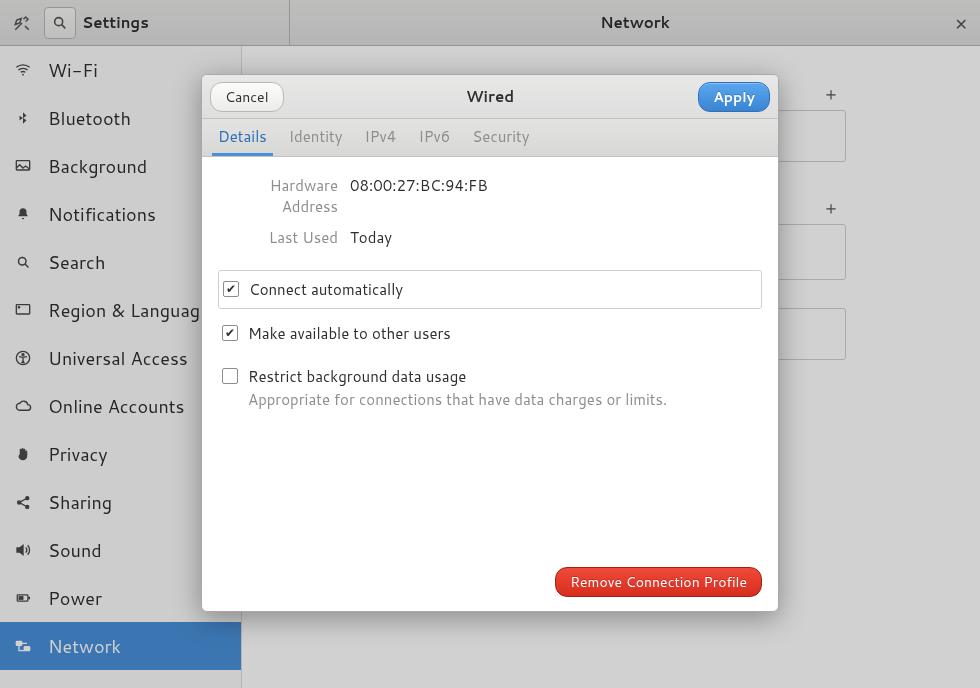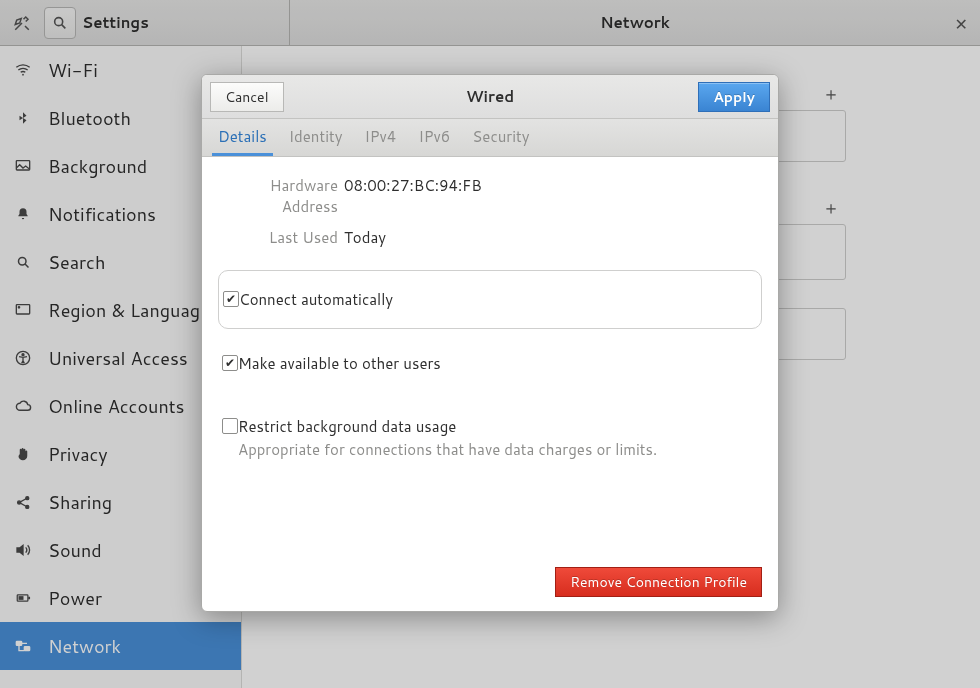--- a/index.html
+++ b/index.html
@@ -34,34 +34,34 @@
   .section-box { border: 1px solid #cfcfce; border-radius: 3px; background:#fff; height: 52px; }
   .section-box.tall { height: 56px; }
 
   
   .scrim { position: absolute; inset: 0; background: rgba(0,0,0,0.18); }
 
   
   .dialog { position: absolute; top: 74px; left: 201px; width: 578px; height: 538px; background: #fff; border: 1px solid #a9a9a7; border-radius: 6px; box-shadow: 0 6px 28px rgba(0,0,0,0.35); display: flex; flex-direction: column; overflow: hidden; }
   .dlg-header { height: 44px; background: linear-gradient(#e8e8e7,#dedede); border-bottom: 1px solid #c3c3c1; display:flex; align-items:center; justify-content:space-between; padding: 0 8px; }
   .dlg-title { font-size: 15px; font-weight: 700; color:#2e2e2e; position:absolute; left:0; right:0; text-align:center; pointer-events:none; }
-  .btn { height: 30px; padding: 0 14px; border-radius: 0; font-size: 14px; cursor: pointer; display:inline-flex; align-items:center; border:1px solid #b8b8b6; background: linear-gradient(#fcfcfb,#ececea); color:#2e2e2e; }
+  .btn { height: 30px; padding: 0 14px; border-radius: 12px; font-size: 14px; cursor: pointer; display:inline-flex; align-items:center; border:1px solid #b8b8b6; background: linear-gradient(#fcfcfb,#ececea); color:#2e2e2e; }
   .btn.suggested { background: linear-gradient(#5aa7ef,#3a84d2); border-color:#2f6fb8; color:#fff; font-weight:600; text-shadow:0 -1px rgba(0,0,0,0.2); box-shadow: inset 0 1px rgba(255,255,255,0.3); }
   .btn.destructive { background: linear-gradient(#ef4a3a,#d72d1e); border-color:#a21f14; color:#fff; font-weight:500; text-shadow:0 -1px rgba(0,0,0,0.2); }
 
   .dlg-tabs { height: 38px; background: linear-gradient(#e3e3e2,#d7d7d5); border-bottom: 1px solid #c3c3c1; display:flex; align-items:stretch; padding-left: 10px; gap: 10px; }
   .tab { display:flex; align-items:center; padding: 0 6px; font-size: 15px; color:#8d8d8b; cursor:pointer; border-bottom: 3px solid transparent; font-weight:500; }
   .tab.active { color:#2a6fb6; border-bottom-color:#4a90d9; }
 
   .dlg-body { flex:1; padding: 18px 16px 14px 16px; display:flex; flex-direction:column; font-size:15px; color:#2e2e2e; }
-  .detail-row { display:flex; gap: 6px; margin-bottom: 10px; }
+  .detail-row { display:flex; gap: 12px; margin-bottom: 10px; }
   .detail-row .lbl { width: 120px; text-align: right; color:#8d8d8b; }
   .detail-row .val { }
 
-  .chk-row { display:flex; align-items:flex-start; padding: 18px 4px; border-radius:10px; }
+  .chk-row { display:flex; align-items:flex-start; gap: 10px; padding: 8px 4px; border-radius:3px; }
   .chk-row.boxed { border:1px solid #cfcfce; }
   .chk { width:16px; height:16px; margin-top:2px; border:1px solid #8d8d8b; border-radius:2px; background:#fff; display:inline-flex; align-items:center; justify-content:center; font-size:12px; line-height:1; }
   .chk.checked::after { content:"✔"; color:#2e2e2e; }
   .chk-label { display:flex; flex-direction:column; }
   .chk-label .sub { font-size:15px; color:#8d8d8b; margin-top:2px; }
 
   .dlg-footer { margin-top:auto; display:flex; justify-content:flex-end; padding-top: 14px; }
 
   svg { display:block; }
 </style>

